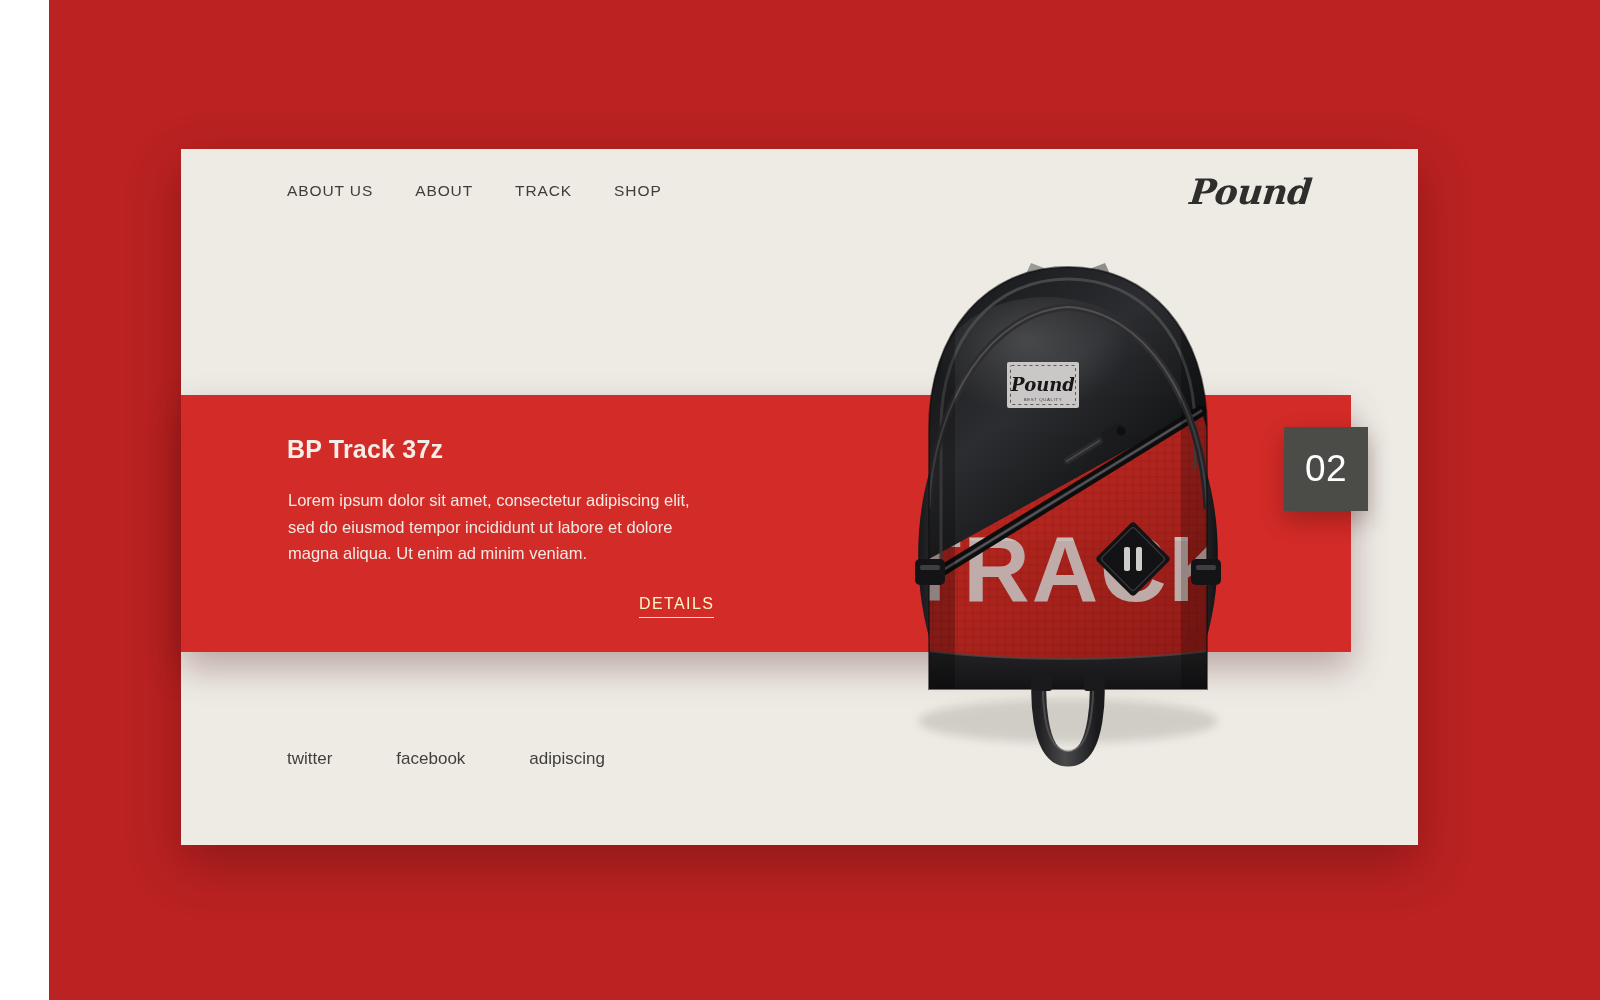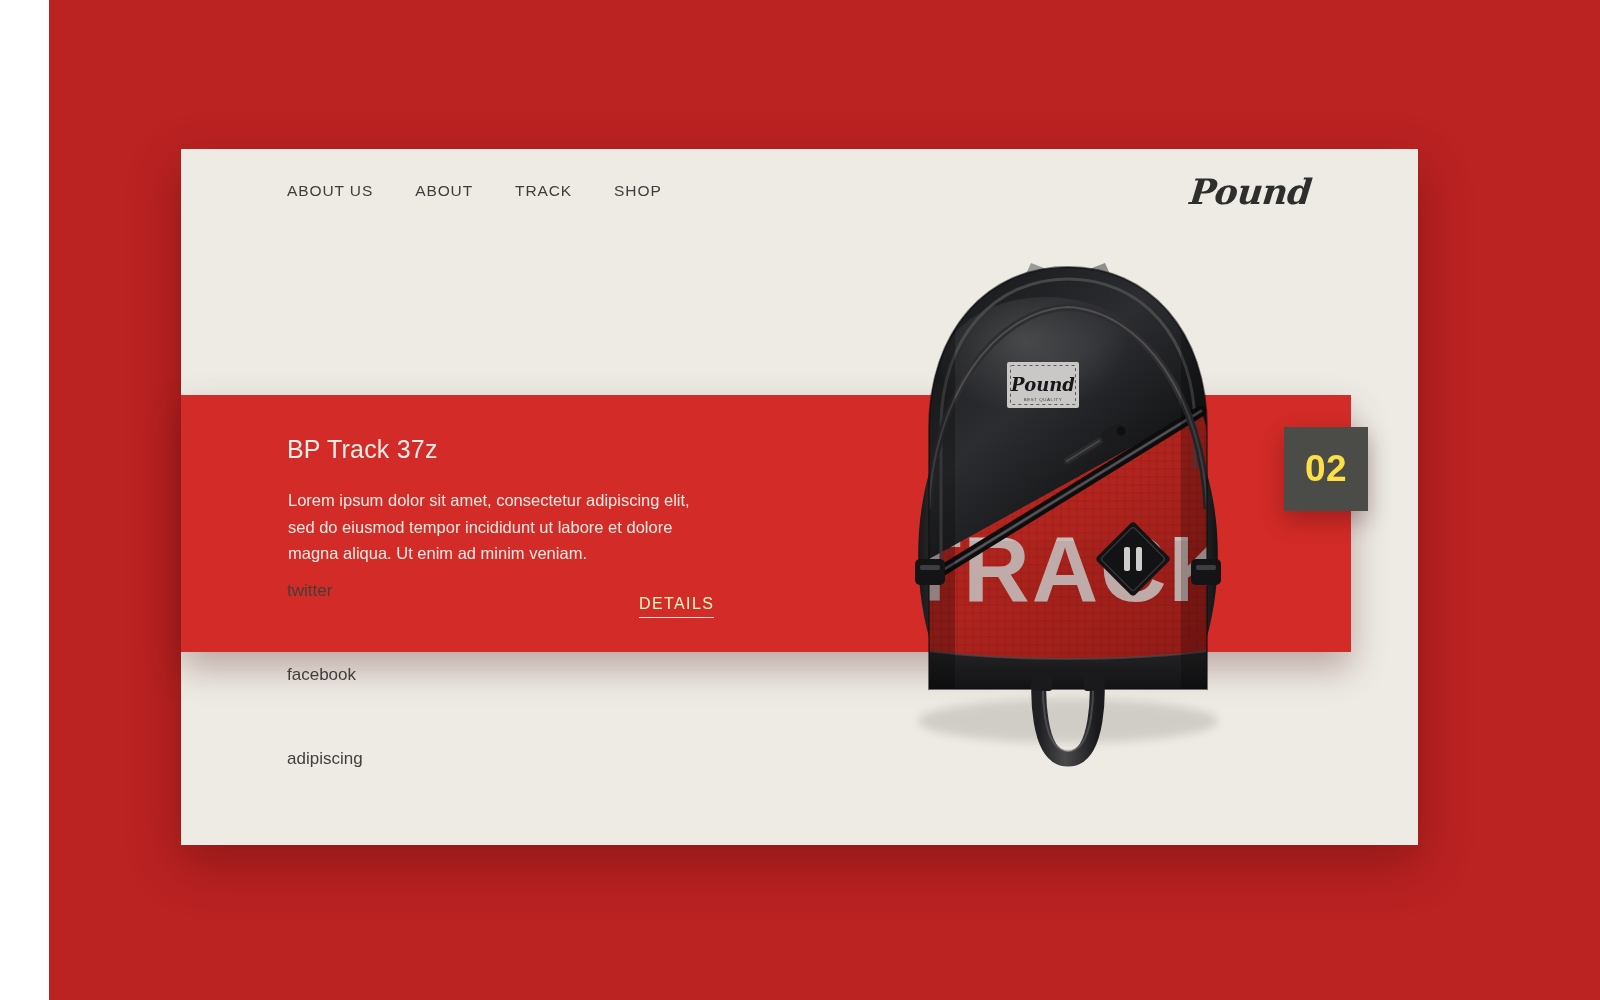--- a/index.html
+++ b/index.html
@@ -81,21 +81,21 @@
     height:257px;             
     background:#d32b27;
     box-shadow:0 16px 34px rgba(70,8,8,0.30);
   }
   #band-inner { position:relative; width:100%; height:100%; }
 
   #product-title {
     position:absolute;
     left:106px; top:40px;
     font-size:25px;
-    font-weight:400;
+    font-weight:700;
     color:#f2eee8;
     letter-spacing:0.2px;
     white-space:nowrap;
   }
   #product-desc {
     position:absolute;
     left:107px; top:92px;
     width:430px;
     font-size:16.5px;
     line-height:26.5px;
@@ -123,32 +123,31 @@
     width:84px; height:84px;
     background:#4b4b48;
     display:flex;
     align-items:center;
     justify-content:center;
     box-shadow:0 10px 22px rgba(50,8,8,0.30);
     z-index:30;
   }
   #badge span {
     font-size:37px;
-    font-weight:700;
-    color:#fde047;
+    font-weight:400;
+    color:#ffffff;
     letter-spacing:0.5px;
   }
 
   
   #social {
     position:absolute;
     left:106px; bottom:76px;
     display:flex;
     gap:64px;
-    flex-direction:column;
   }
   .social-link {
     font-size:17px;
     color:#403f3c;
     text-decoration:none;
     cursor:pointer;
     white-space:nowrap;
   }
 
   

